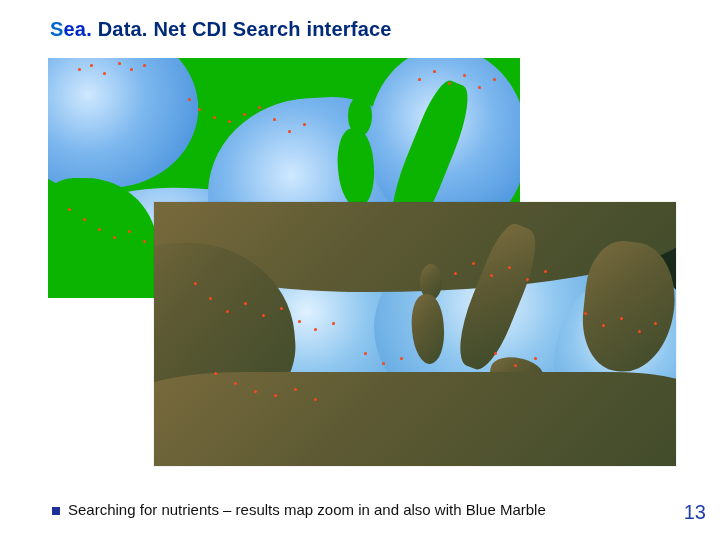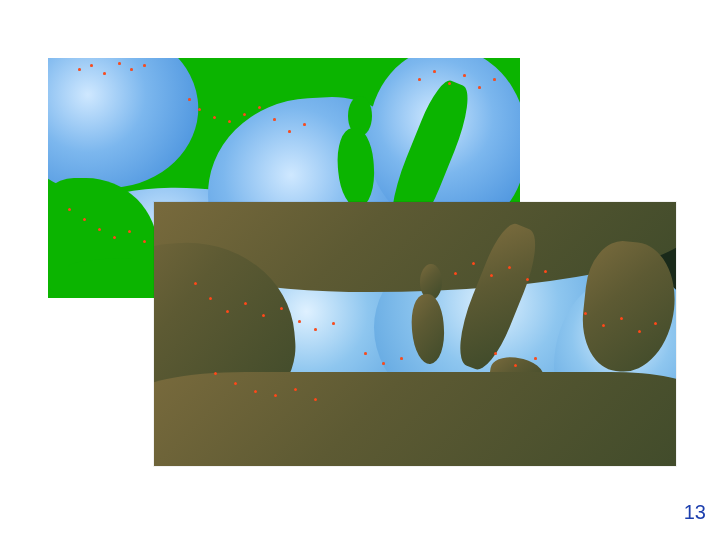--- a/index.html
+++ b/index.html
@@ -126,20 +126,23 @@
     bottom: 16px;
     color: #1d3fae;
     font-size: 20px;
   }
 </style>
 </head>
 <body>
 
 <div class="slide">
 
+  <div class="title">
+    <span class="s">S</span><span class="ea">ea. </span><span class="rest">Data. Net CDI Search interface</span>
+  </div>
 
   <div class="map-stack">
 
     <div class="map-green" aria-label="results-map-green-basemap">
       <div class="sea mg-sea1"></div>
       <div class="sea mg-sea2"></div>
       <div class="sea mg-sea3"></div>
       <div class="sea mg-sea4"></div>
       <div class="mg-spain"></div>
       <div class="mg-italy"></div>
@@ -227,16 +230,20 @@
         <span style="left:484px;top:128px"></span>
           <span style="left:500px;top:120px"></span>
         <span style="left:210px;top:150px"></span>
           <span style="left:228px;top:160px"></span>
           <span style="left:246px;top:155px"></span>
       </div>
     </div>
 
   </div>
 
+  <div class="caption-row">
+    <div class="bullet"></div>
+    <div class="caption">Searching for nutrients – results map zoom in and also with Blue Marble</div>
+  </div>
 
   <div class="page-number">13</div>
 
 </div>
 
 </body></html>

